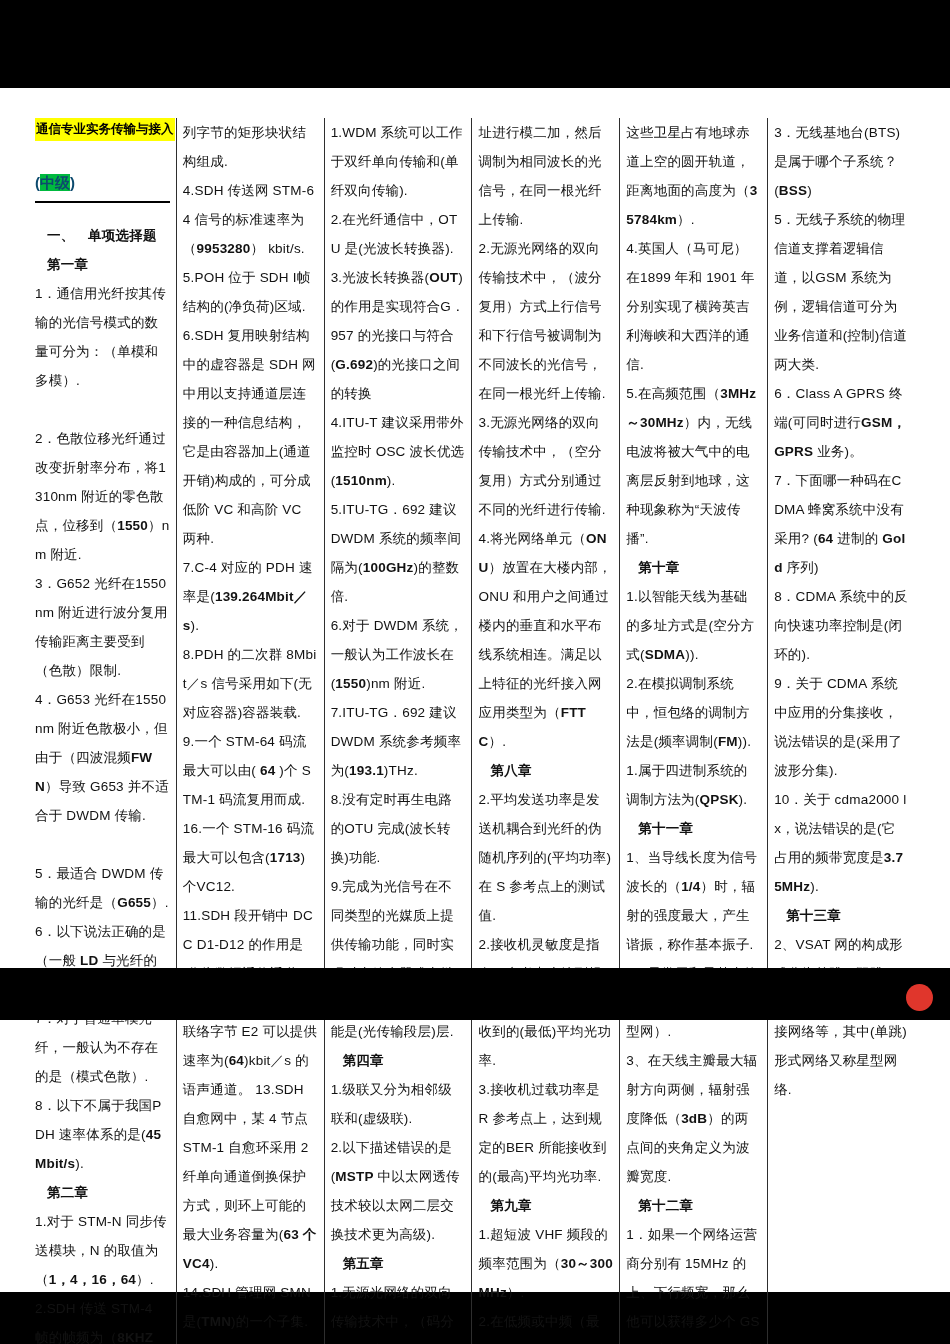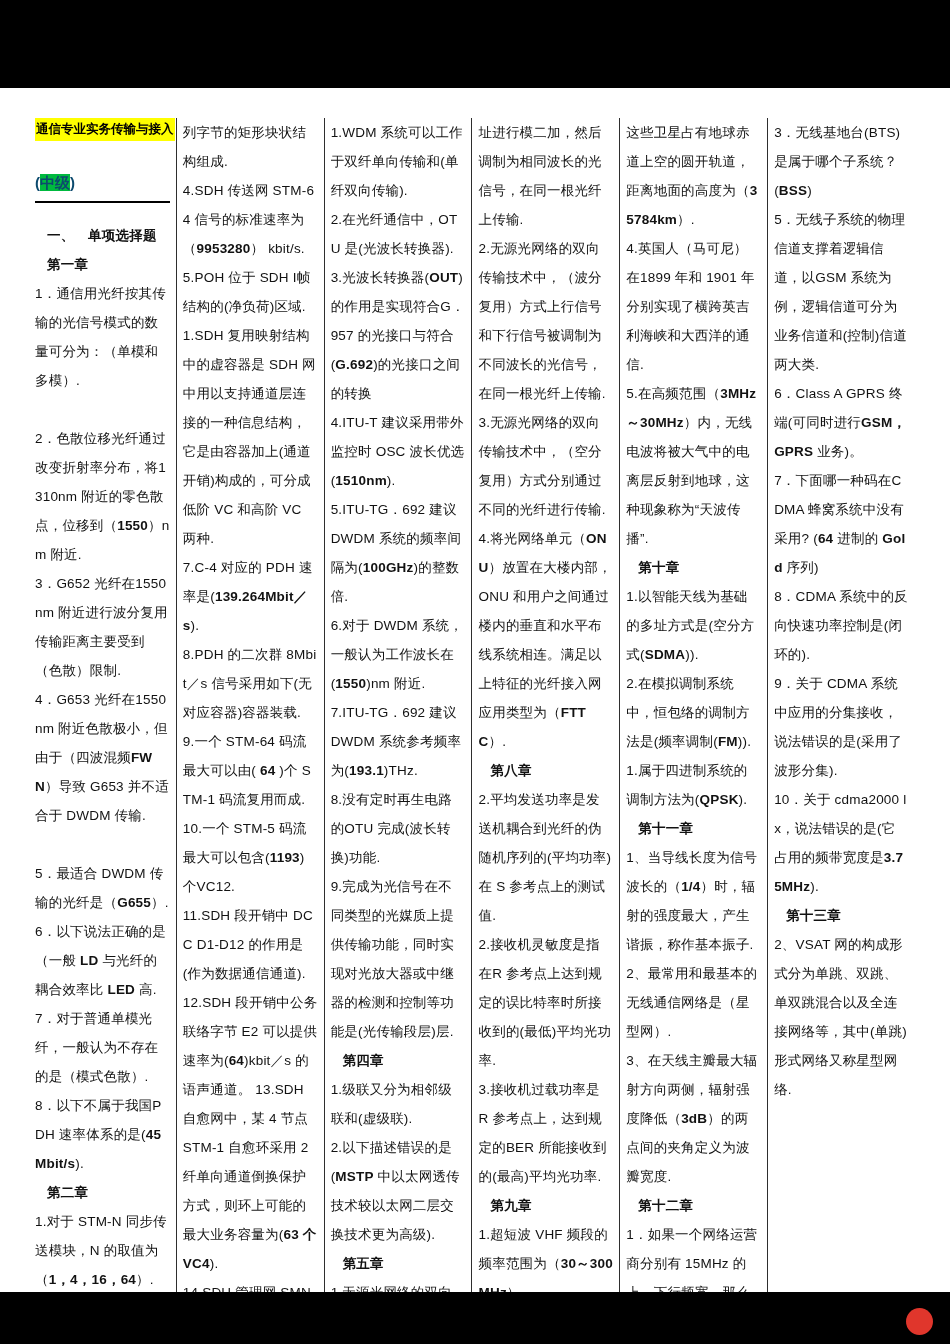--- a/index.html
+++ b/index.html
@@ -6,21 +6,21 @@
     margin: 0;
     padding: 0;
     background: #000;
   }
   body {
     width: 950px;
     height: 1344px;
     overflow: hidden;
     font-family: "Liberation Sans", "DejaVu Sans", sans-serif;
   }
-  .frame { width: 950px; height: 1344px; position: relative; }
+  .frame { width: 950px; height: 1020px; position: relative; }
   .top-bar { height: 88px; background: #000000; }
   .page {
     height: 1204px;
     background: #ffffff;
     box-sizing: border-box;
     padding: 30px 35px 0 35px;
   }
   .columns {
     display: flex;
     align-items: stretch;
@@ -111,25 +111,25 @@
           <p class="para"><span>8．以下不属于我国PDH 速率体系的是(</span><span class="b">45Mbit/s</span><span>).</span></p>
           <p class="para heading"><span>第二章</span></p>
           <p class="para"><span>1.对于 STM-N 同步传送模块，N 的取值为（</span><span class="b">1，4，16，64</span><span>）.</span></p>
           <p class="para"><span>2.SDH 传送 STM-4 帧的帧频为（</span><span class="b">8KHZ</span></p>
         </div>
 
       <div class="col">
           <p class="para"><span>列字节的矩形块状结构组成.</span></p>
           <p class="para"><span>4.SDH 传送网 STM-64 信号的标准速率为（</span><span class="b">9953280</span><span>） kbit/s.</span></p>
           <p class="para"><span>5.POH 位于 SDH I帧结构的(净负荷)区域.</span></p>
-          <p class="para"><span>1.SDH 复用映射结构中的虚容器是 SDH 网中用以支持通道层连接的一种信息结构，它是由容器加上(通道开销)构成的，可分成低阶 VC 和高阶 VC 两种.</span></p>
+          <p class="para"><span>6.SDH 复用映射结构中的虚容器是 SDH 网中用以支持通道层连接的一种信息结构，它是由容器加上(通道开销)构成的，可分成低阶 VC 和高阶 VC 两种.</span></p>
           <p class="para"><span>7.C-4 对应的 PDH 速率是(</span><span class="b">139.264Mbit／s</span><span>).</span></p>
           <p class="para"><span>8.PDH 的二次群 8Mbit／s 信号采用如下(无对应容器)容器装载.</span></p>
           <p class="para"><span>9.一个 STM-64 码流最大可以由( </span><span class="b">64</span><span> )个 STM-1 码流复用而成.</span></p>
-          <p class="para"><span>10.一个 STM-5 码流最大可以包含(</span><span class="b">1193</span><span>)个VC12.</span></p>
+          <p class="para"><span>16.一个 STM-16 码流最大可以包含(</span><span class="b">1713</span><span>)个VC12.</span></p>
           <p class="para"><span>11.SDH 段开销中 DCC D1-D12 的作用是(作为数据通信通道).</span></p>
           <p class="para"><span>12.SDH 段开销中公务联络字节 E2 可以提供速率为(</span><span class="b">64</span><span>)kbit／s 的语声通道。 13.SDH 自愈网中，某 4 节点 STM-1 自愈环采用 2 纤单向通道倒换保护方式，则环上可能的最大业务容量为(</span><span class="b">63 个 VC4</span><span>).</span></p>
           <p class="para"><span>14.SDH 管理网 SMN 是(</span><span class="b">TMN</span><span>)的一个子集.</span></p>
           <p class="para"><span>15.SDH 段开销中 S1 字节的作用是(标志同步状态信息).</span></p>
         </div>
       <div class="col">
           <p class="para"><span>1.WDM 系统可以工作于双纤单向传输和(单纤双向传输).</span></p>
           <p class="para"><span>2.在光纤通信中，OTU 是(光波长转换器).</span></p>
           <p class="para"><span>3.光波长转换器(</span><span class="b">OUT</span><span>)的作用是实现符合G．957 的光接口与符合(</span><span class="b">G.692</span><span>)的光接口之间的转换</span></p>
           <p class="para"><span>4.ITU-T 建议采用带外监控时 OSC 波长优选(</span><span class="b">1510nm</span><span>).</span></p>

